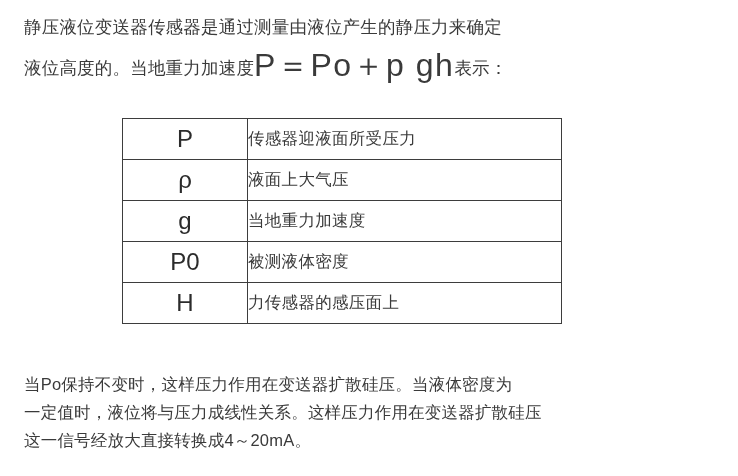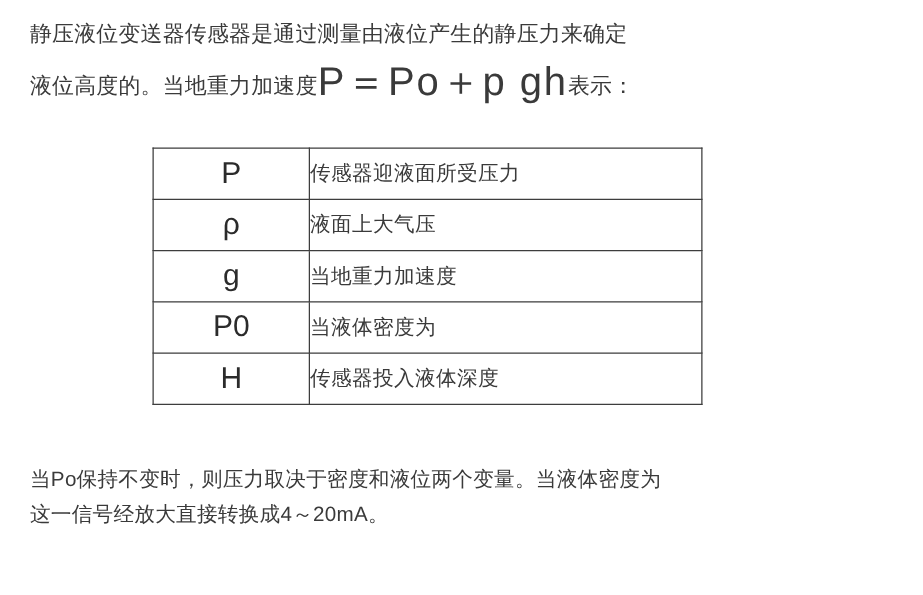--- a/index.html
+++ b/index.html
@@ -100,28 +100,29 @@
         <tr>
           <td class="sym">ρ</td>
           <td class="desc">液面上大气压</td>
         </tr>
         <tr>
           <td class="sym">g</td>
           <td class="desc">当地重力加速度</td>
         </tr>
         <tr>
           <td class="sym">P0</td>
-          <td class="desc">当液体密度为</td>
+          <td class="desc">被测液体密度</td>
         </tr>
         <tr>
           <td class="sym">H</td>
-          <td class="desc">传感器投入液体深度</td>
+          <td class="desc">力传感器的感压面上</td>
         </tr>
       </tbody>
     </table>
   </div>
 
   <div class="outro">
-    <p>当Po保持不变时，则压力取决于密度和液位两个变量。当液体密度为</p>
+    <p>当Po保持不变时，这样压力作用在变送器扩散硅压。当液体密度为</p>
+    <p>一定值时，液位将与压力成线性关系。这样压力作用在变送器扩散硅压</p>
     <p>这一信号经放大直接转换成4～20mA。</p>
   </div>
 
 </div>
 
 </body></html>

